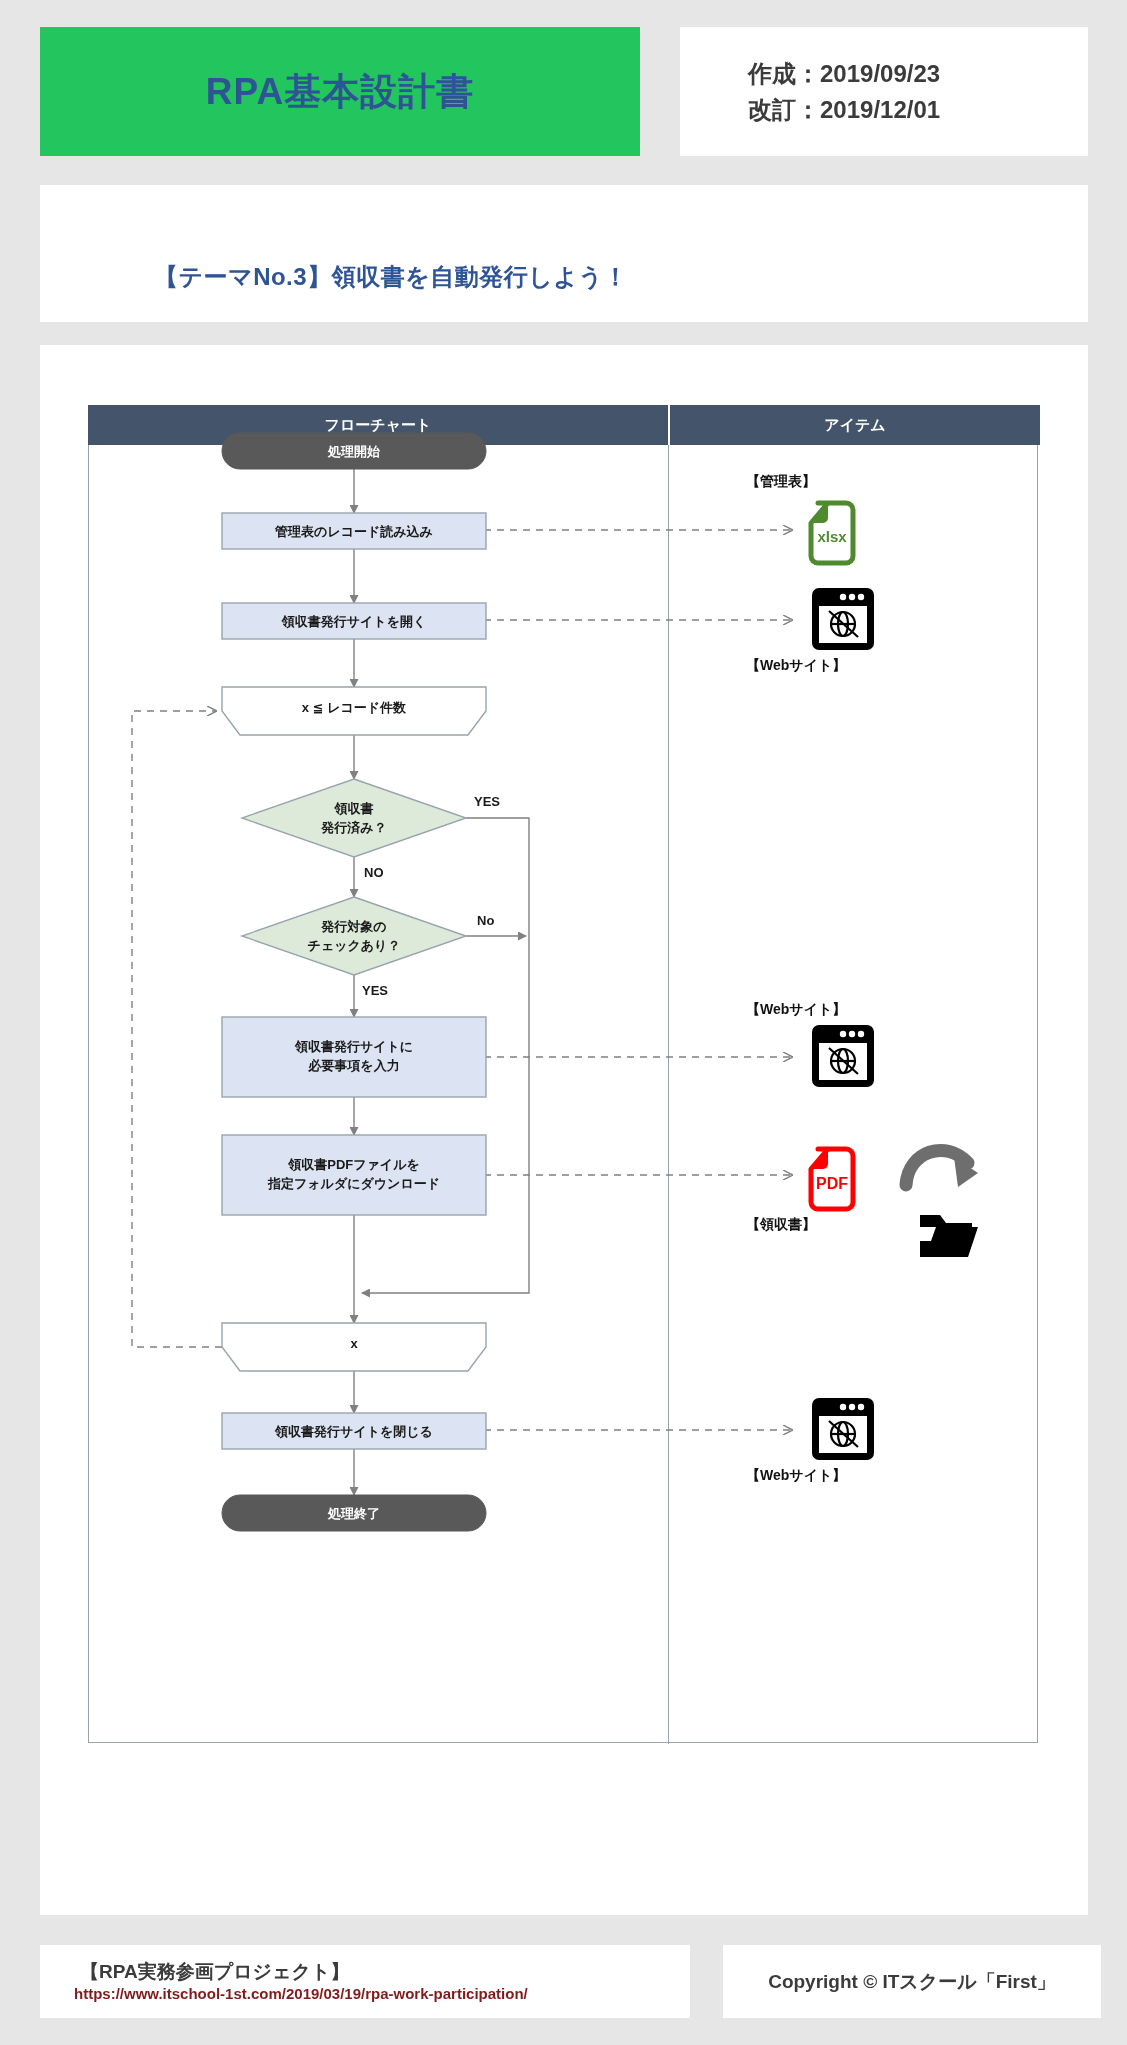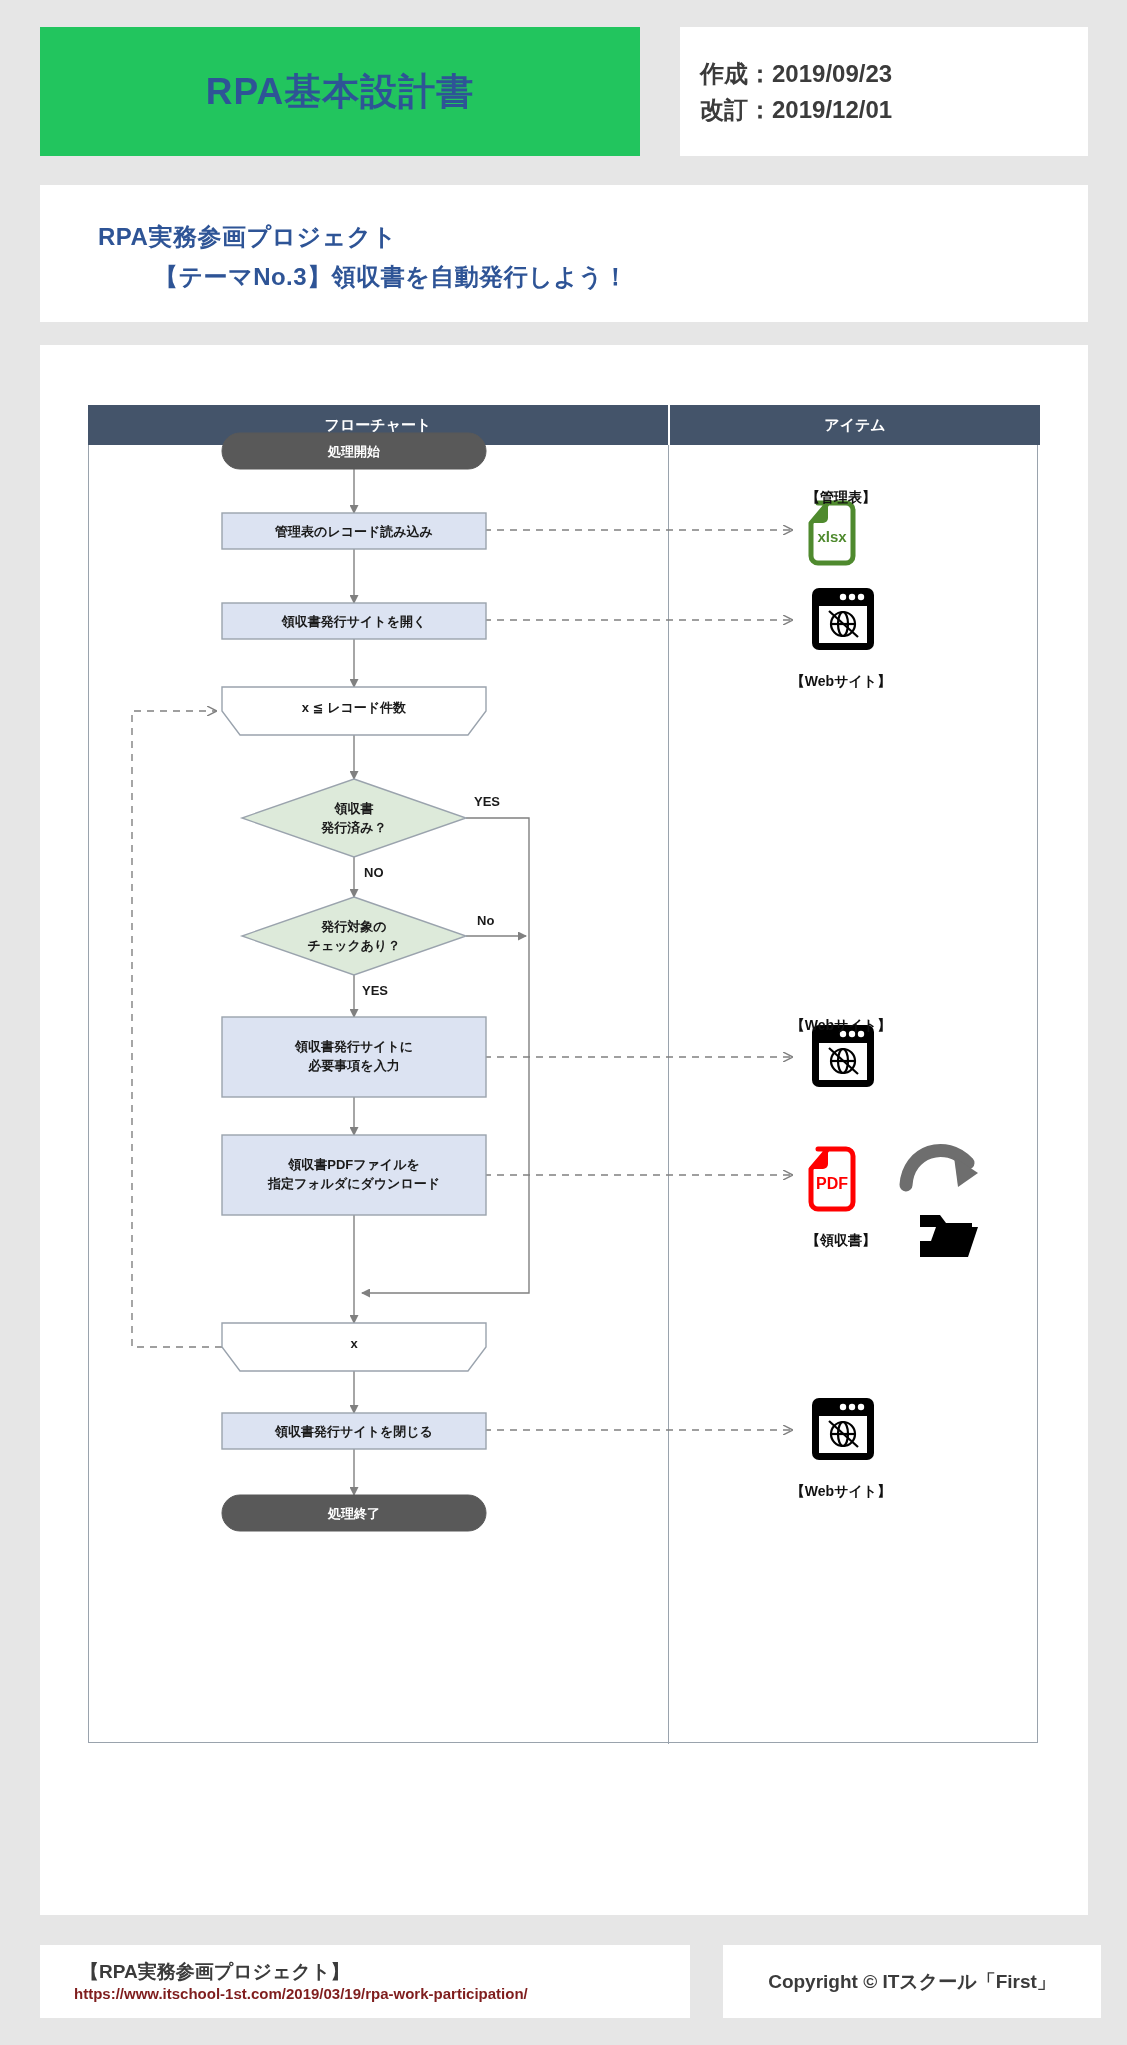--- a/index.html
+++ b/index.html
@@ -16,21 +16,21 @@
   .hdr-title{
     position:absolute; left:40px; top:27px; width:600px; height:129px;
     background:#22c55e; display:flex; align-items:center; justify-content:center;
   }
   .hdr-title .t{
     color:#2e5496; font-size:37px; font-weight:bold; letter-spacing:1px;
   }
   .hdr-dates{
     position:absolute; left:680px; top:27px; width:408px; height:129px;
     background:#ffffff; display:flex; flex-direction:column;
-    align-items:flex-start; justify-content:center; padding-left:20px;
+    align-items:flex-start; justify-content:center; padding-left:68px;
     box-sizing:border-box;
   }
   .hdr-dates .d{ color:#3b3b3b; font-size:24px; font-weight:bold; line-height:1.5; }
 
   
   .subtitle{
     position:absolute; left:40px; top:185px; width:1048px; height:137px;
     background:#ffffff;
   }
   .subtitle .l1{ position:absolute; left:58px; top:36px; color:#2e5496;
@@ -66,21 +66,21 @@
   svg.flow{ position:absolute; left:0; top:0; width:1048px; height:1570px;
             overflow:visible; }
 
   
   .nlabel{ position:absolute; text-align:center; font-size:13px;
            color:#1a1a1a; font-weight:bold; line-height:1.45;
            pointer-events:none; }
   .nlabel.white{ color:#ffffff; }
   .elabel{ position:absolute; font-size:13px; font-weight:bold; color:#1a1a1a; }
   .ilabel{ position:absolute; font-size:14px; font-weight:bold; color:#111111;
-           text-align:center;margin-top:16px; }
+           text-align:left; }
 
   
   .ft-left{
     position:absolute; left:40px; top:1945px; width:650px; height:73px;
     background:#ffffff;
   }
   .ft-left .a{ position:absolute; left:40px; top:14px; font-size:19px;
                font-weight:bold; color:#3b3b3b; }
   .ft-left .b{ position:absolute; left:34px; top:40px; font-size:15px;
                font-weight:bold; color:#7f1d1d; }
@@ -98,21 +98,20 @@
   <div class="hdr-title">
     <span class="t">RPA基本設計書</span>
   </div>
 
   <div class="hdr-dates">
     <span class="d">作成：2019/09/23</span>
     <span class="d">改訂：2019/12/01</span>
   </div>
 
   <div class="subtitle">
-    <div class="l1">RPA実務参画プロジェクト</div>
     <div class="l2">【テーマNo.3】領収書を自動発行しよう！</div>
   </div>
 
   <div class="panel">
 
     <div class="tbl">
       <div class="thead">
         <div class="cell c1">フローチャート</div>
         <div class="divline"></div>
         <div class="cell c2">アイテム</div>

